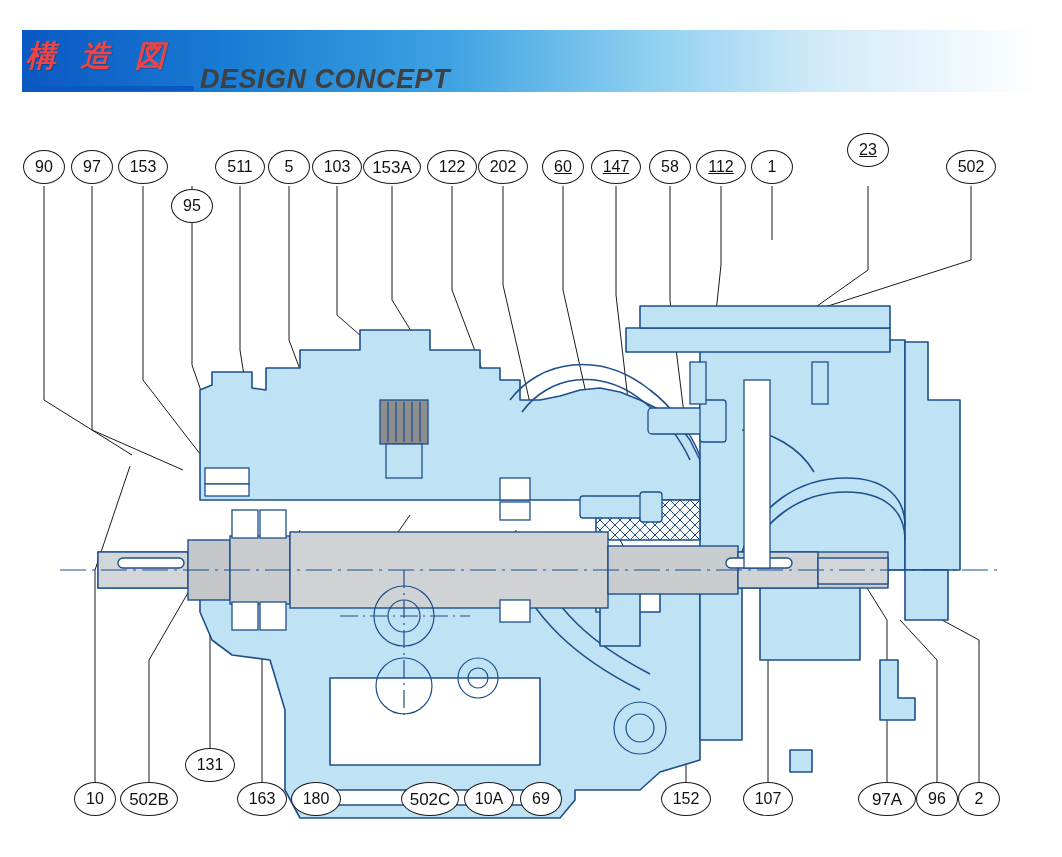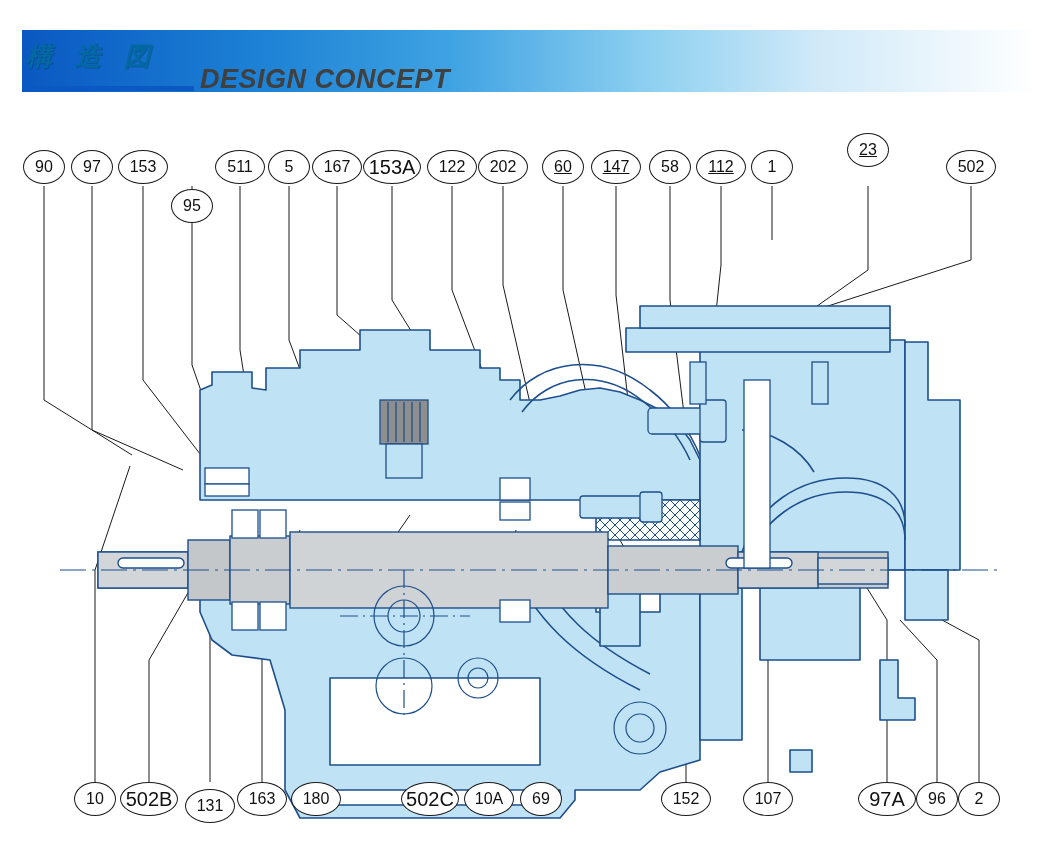--- a/index.html
+++ b/index.html
@@ -34,24 +34,24 @@
     top: 16px;
     width: 1015px;
     height: 62px;
     background: linear-gradient(to right, #0a58c2 0%, #1b7fd4 22%, #3ea2e2 42%, #8fd0f0 62%, #cfe9f8 78%, #ffffff 100%);
   }
   .header-jp {
     position: absolute;
     left: 26px;
     top: 18px;
     font-family: "DejaVu Sans", "Liberation Sans", sans-serif;
-    font-size: 26px;
+    font-size: 30px;
     font-weight: bold;
     font-style: italic;
-    color: #0369a1;
+    color: #ef4444;
     letter-spacing: 7px;
     line-height: 48px;
     white-space: nowrap;
     text-shadow: 1px 1px 0 rgba(0,0,0,.18);
   }
   .header-jp-underline {
     position: absolute;
     left: 26px;
     top: 72px;
     width: 168px;
@@ -93,21 +93,21 @@
     font-size: 16px;
     line-height: 1;
     display: flex;
     align-items: center;
     justify-content: center;
     box-sizing: border-box;
     white-space: nowrap;
   }
   .callout.w2 { width: 42px; height: 34px; border-radius: 21px/17px; }
   .callout.w3 { width: 50px; height: 34px; border-radius: 25px/17px; }
-  .callout.w4 { width: 58px; height: 34px; border-radius: 29px/17px; font-size: 20px; }
+  .callout.w4 { width: 58px; height: 34px; border-radius: 29px/17px; font-size: 17px; }
 </style>
 </head>
 <body>
 
 <div id="page">
 
   <div class="header">
     <div class="header-band"></div>
     <div class="header-jp">構 造 図</div>
     <div class="header-jp-underline"></div>
@@ -269,37 +269,37 @@
       </g>
     </svg>
 
     <div>
       <div class="callout w2" style="left:44px;  top:67px;">90</div>
       <div class="callout w2" style="left:92px;  top:67px;">97</div>
       <div class="callout w3" style="left:143px; top:67px;">153</div>
       <div class="callout w2" style="left:192px; top:67px;margin-top:39px;">95</div>
       <div class="callout w3" style="left:240px; top:67px;">511</div>
       <div class="callout w2" style="left:289px; top:67px;">5</div>
-      <div class="callout w3" style="left:337px; top:67px;">167</div>
+      <div class="callout w3" style="left:337px; top:67px;">103</div>
       <div class="callout w4" style="left:392px; top:67px;">153A</div>
       <div class="callout w3" style="left:452px; top:67px;">122</div>
       <div class="callout w3" style="left:503px; top:67px;">202</div>
       <div class="callout w2" style="left:563px; top:67px;text-decoration:underline;">60</div>
       <div class="callout w3" style="left:616px; top:67px;text-decoration:underline;">147</div>
       <div class="callout w2" style="left:670px; top:67px;">58</div>
       <div class="callout w3" style="left:721px; top:67px;text-decoration:underline;">112</div>
       <div class="callout w2" style="left:772px; top:67px;">1</div>
       <div class="callout w2" style="left:868px; top:50px;text-decoration:underline;">23</div>
       <div class="callout w3" style="left:971px; top:67px;">502</div>
     </div>
 
     <div>
       <div class="callout w2" style="left:95px;  top:699px;">10</div>
       <div class="callout w4" style="left:149px; top:699px;">502B</div>
-      <div class="callout w3" style="left:210px; top:706px;">131</div>
+      <div class="callout w3" style="left:210px; top:665px;">131</div>
       <div class="callout w3" style="left:262px; top:699px;">163</div>
       <div class="callout w3" style="left:316px; top:699px;">180</div>
       <div class="callout w4" style="left:430px; top:699px;">502C</div>
       <div class="callout w3" style="left:489px; top:699px;">10A</div>
       <div class="callout w2" style="left:541px; top:699px;">69</div>
       <div class="callout w3" style="left:686px; top:699px;">152</div>
       <div class="callout w3" style="left:768px; top:699px;">107</div>
       <div class="callout w4" style="left:887px; top:699px;">97A</div>
       <div class="callout w2" style="left:937px; top:699px;">96</div>
       <div class="callout w2" style="left:979px; top:699px;">2</div>

